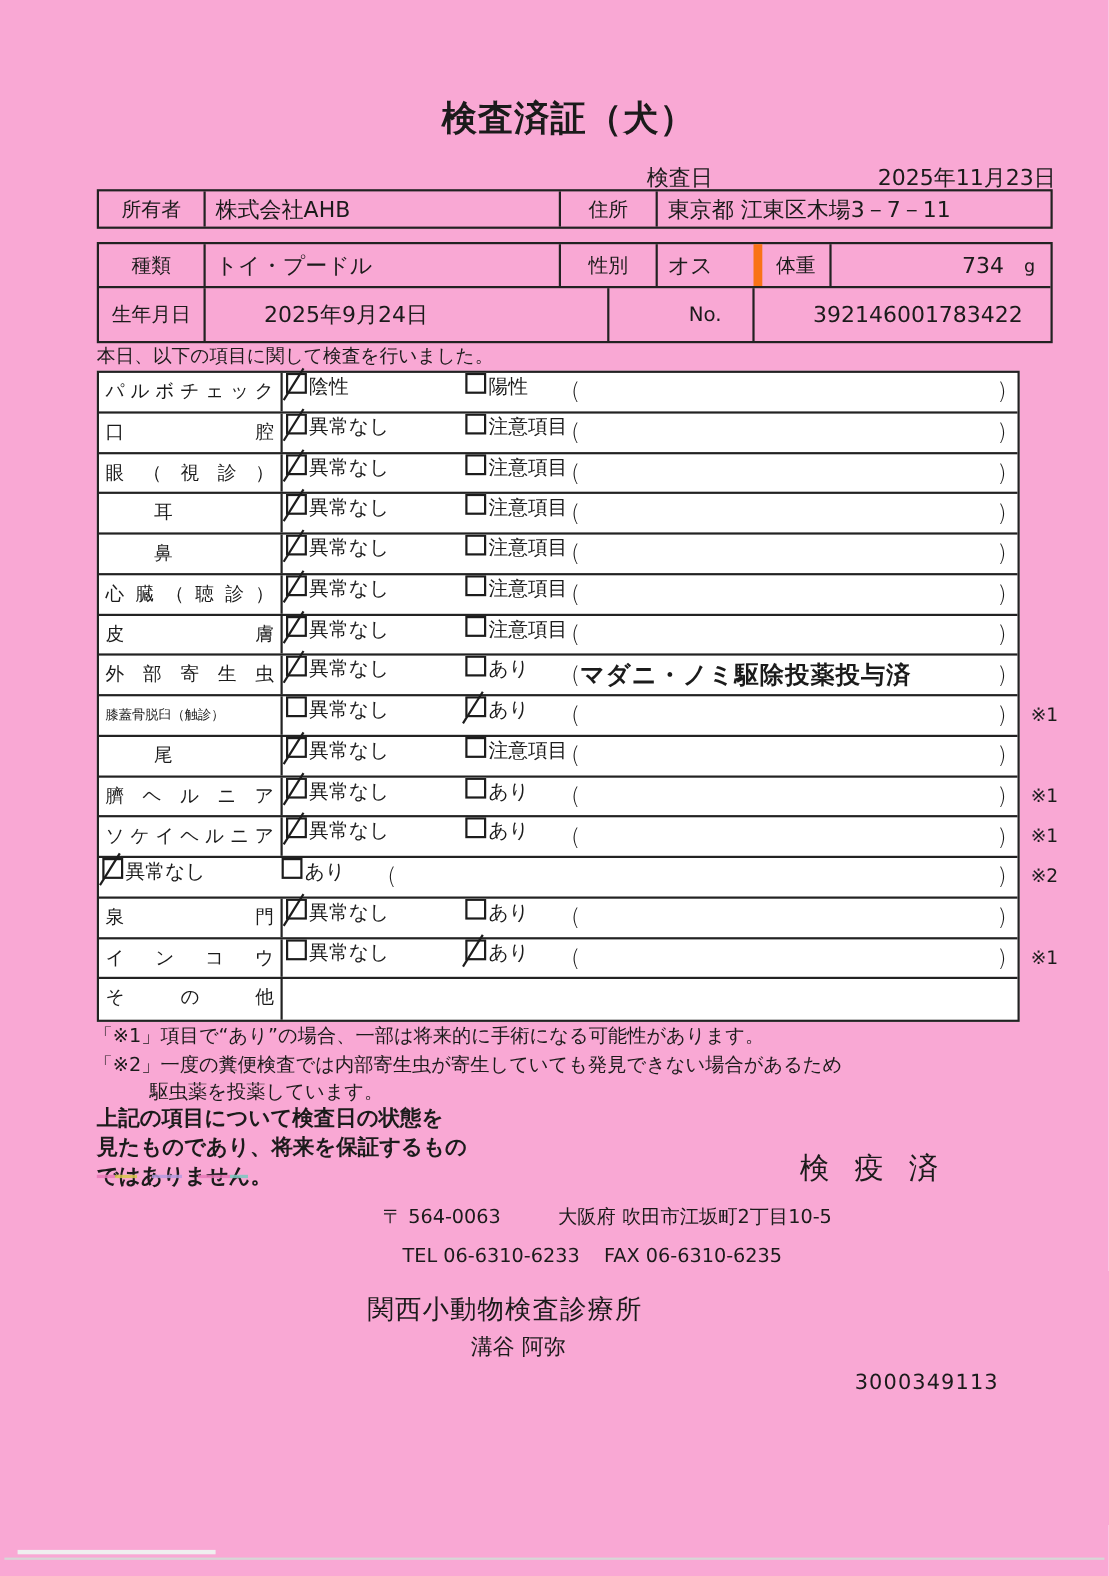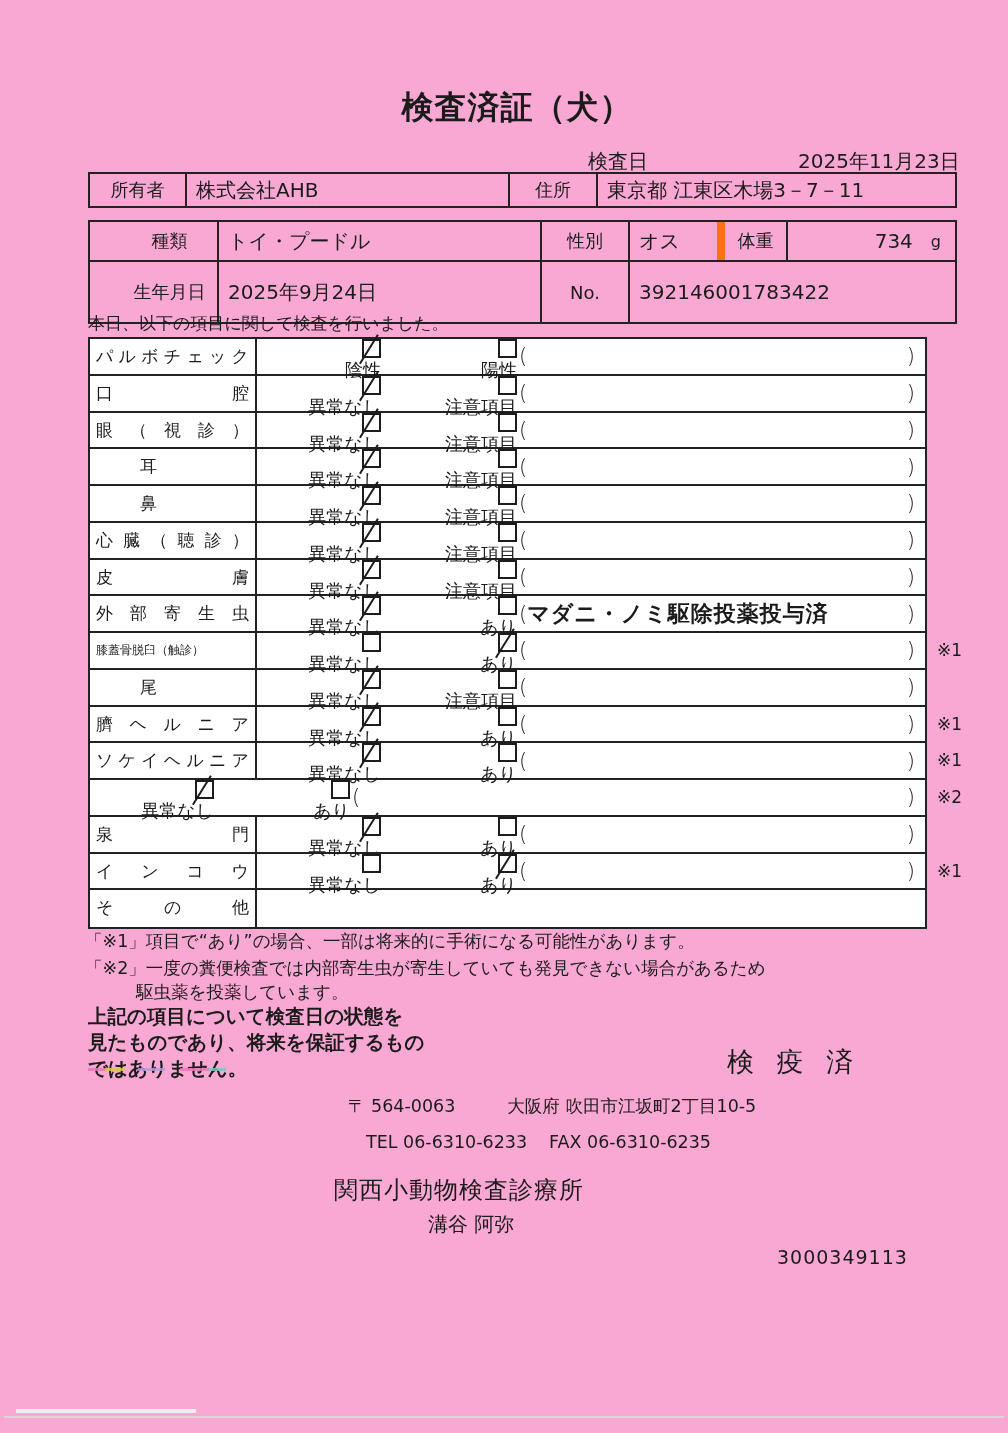--- a/index.html
+++ b/index.html
@@ -14,23 +14,23 @@
     font-size:32px; font-weight:bold; letter-spacing:1px;
   }
   .date-row { position:absolute; top:148px; left:0; width:100%; height:24px; }
   .date-label { position:absolute; left:588px; font-size:20px; font-weight:500; }
   .date-value { position:absolute; left:798px; font-size:20px; }
 
   
   .t1, .t2 { position:absolute; left:88px; width:869px; border:2px solid #222; box-sizing:border-box; }
   .t1 { top:172px; height:36px; display:flex; }
   .t2 { top:220px; }
-  .t2 .trow { display:flex; box-sizing:border-box;padding-left:32px; }
+  .t2 .trow { display:flex; box-sizing:border-box; }
   .t2 .trow1 { height:40px; border-bottom:2px solid #222; }
-  .t2 .trow2 { height:60px; }
+  .t2 .trow2 { height:48px;gap:44px; }
   .cell { display:flex; align-items:center; box-sizing:border-box; }
   .cell.lab { justify-content:center; font-size:18px; border-right:2px solid #222; }
   .cell.val { padding-left:9px; font-size:20px; }
   .w97 { width:97px; } .w323 { width:323px; border-right:2px solid #222; }
   .w88 { width:88px; } .w95 { width:95px; border-right:8px solid #f97316; }
   .w63 { width:63px; }
   .grow { flex:1; }
   .weightcell { justify-content:flex-end; padding-right:14px; }
   .unit { font-size:16px; margin-left:18px; }
 
@@ -41,21 +41,21 @@
     position:absolute; top:337px; left:88px; width:839px;
     border:2px solid #222; box-sizing:border-box; background:#fff;
   }
   .crow { position:relative; display:flex; height:36.75px; box-sizing:border-box;
           border-bottom:2px solid #222; align-items:center; }
   .crow:last-child { border-bottom:none;border-radius:17px; }
   .cell-label { width:167px; height:100%; box-sizing:border-box; border-right:2px solid #222;
                 padding:0 6px; font-size:17px; display:block; line-height:34px; overflow:hidden; }
   .cell-label.spread { text-align:justify; text-align-last:justify; }
   .cell-label.single { padding-left:50px; }
-  .cell-opt { display:flex; align-items:flex-end; height:100%; box-sizing:border-box;flex-direction:column; }
+  .cell-opt { display:flex; align-items:flex-start; height:100%; box-sizing:border-box; }
   .c1 { width:124px; padding-left:3px; }
   .c2 { width:136px;padding-left:42px; }
   .optlabel { font-size:18px; margin-left:2px; white-space:nowrap; }
   .cb { position:relative; width:15px; height:15px; border:2px solid #1c1c1c;
         box-sizing:content-box; flex:none; background:#fff; }
   .cb.checked::after {
     content:""; position:absolute; left:3px; top:-9px; width:2px; height:34px;
     background:#1c1c1c; transform:rotate(32deg); transform-origin:50% 55%;
   }
   .cell-paren { flex:1; display:flex; align-items:center; height:100%; }

